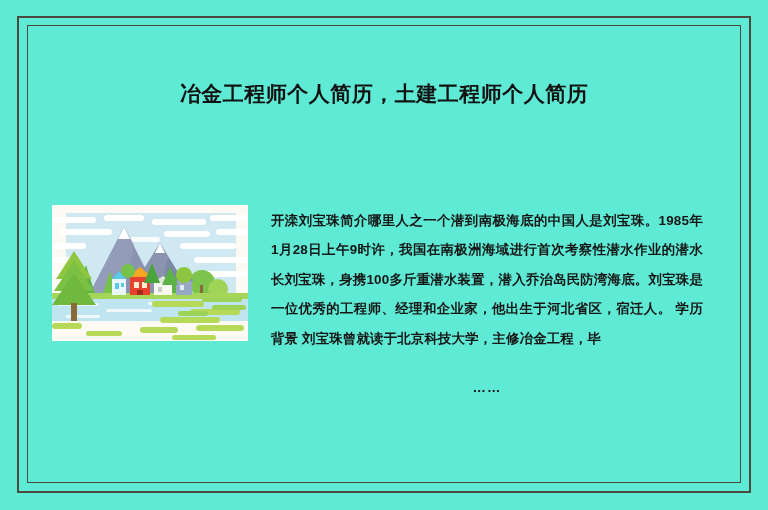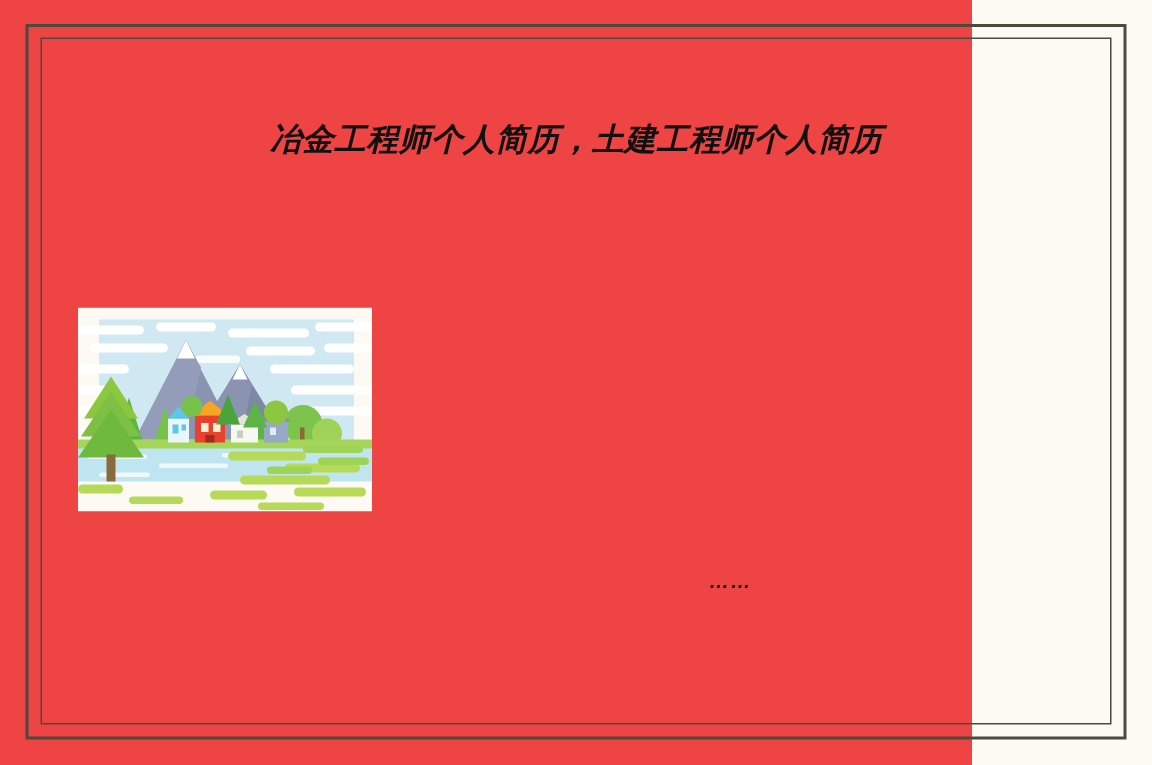--- a/index.html
+++ b/index.html
@@ -10,25 +10,24 @@
     width: 768px;
     height: 510px;
     background: #fdfaf4;
     font-family: "Liberation Sans", "DejaVu Sans", sans-serif;
     overflow: hidden;
   }
 
   
   .page {
     position: relative;
-    width: 648px;
+    width: 768px;
     height: 510px;
-    background: #ef4444;
+    background: #5eead4;
     box-sizing: border-box;
-    font-style: italic;
   }
   .frame-outer {
     position: absolute;
     left: 17px;
     top: 16px;
     width: 734px;
     height: 477px;
     border: 2px solid #4b4a3e;
     box-sizing: border-box;
   }
@@ -202,15 +201,16 @@
         <rect x="34" y="126" width="36" height="5" rx="2.5"></rect>
       </g>
       <g fill="#9ed357">
         <rect x="150" y="92" width="40" height="5" rx="2.5"></rect>
         <rect x="160" y="100" width="34" height="5" rx="2.5"></rect>
         <rect x="126" y="106" width="30" height="5" rx="2.5"></rect>
       </g>
     </svg>
   </div>
 
+  <div class="bodytext">开滦刘宝珠简介哪里人之一个潜到南极海底的中国人是刘宝珠。1985年1月28日上午9时许，我国在南极洲海域进行首次考察性潜水作业的潜水长刘宝珠，身携100多斤重潜水装置，潜入乔治岛民防湾海底。刘宝珠是一位优秀的工程师、经理和企业家，他出生于河北省区，宿迁人。 学历背景 刘宝珠曾就读于北京科技大学，主修冶金工程，毕</div>
   <div class="ellipsis">……</div>
 
 </div>
 
 </body></html>

